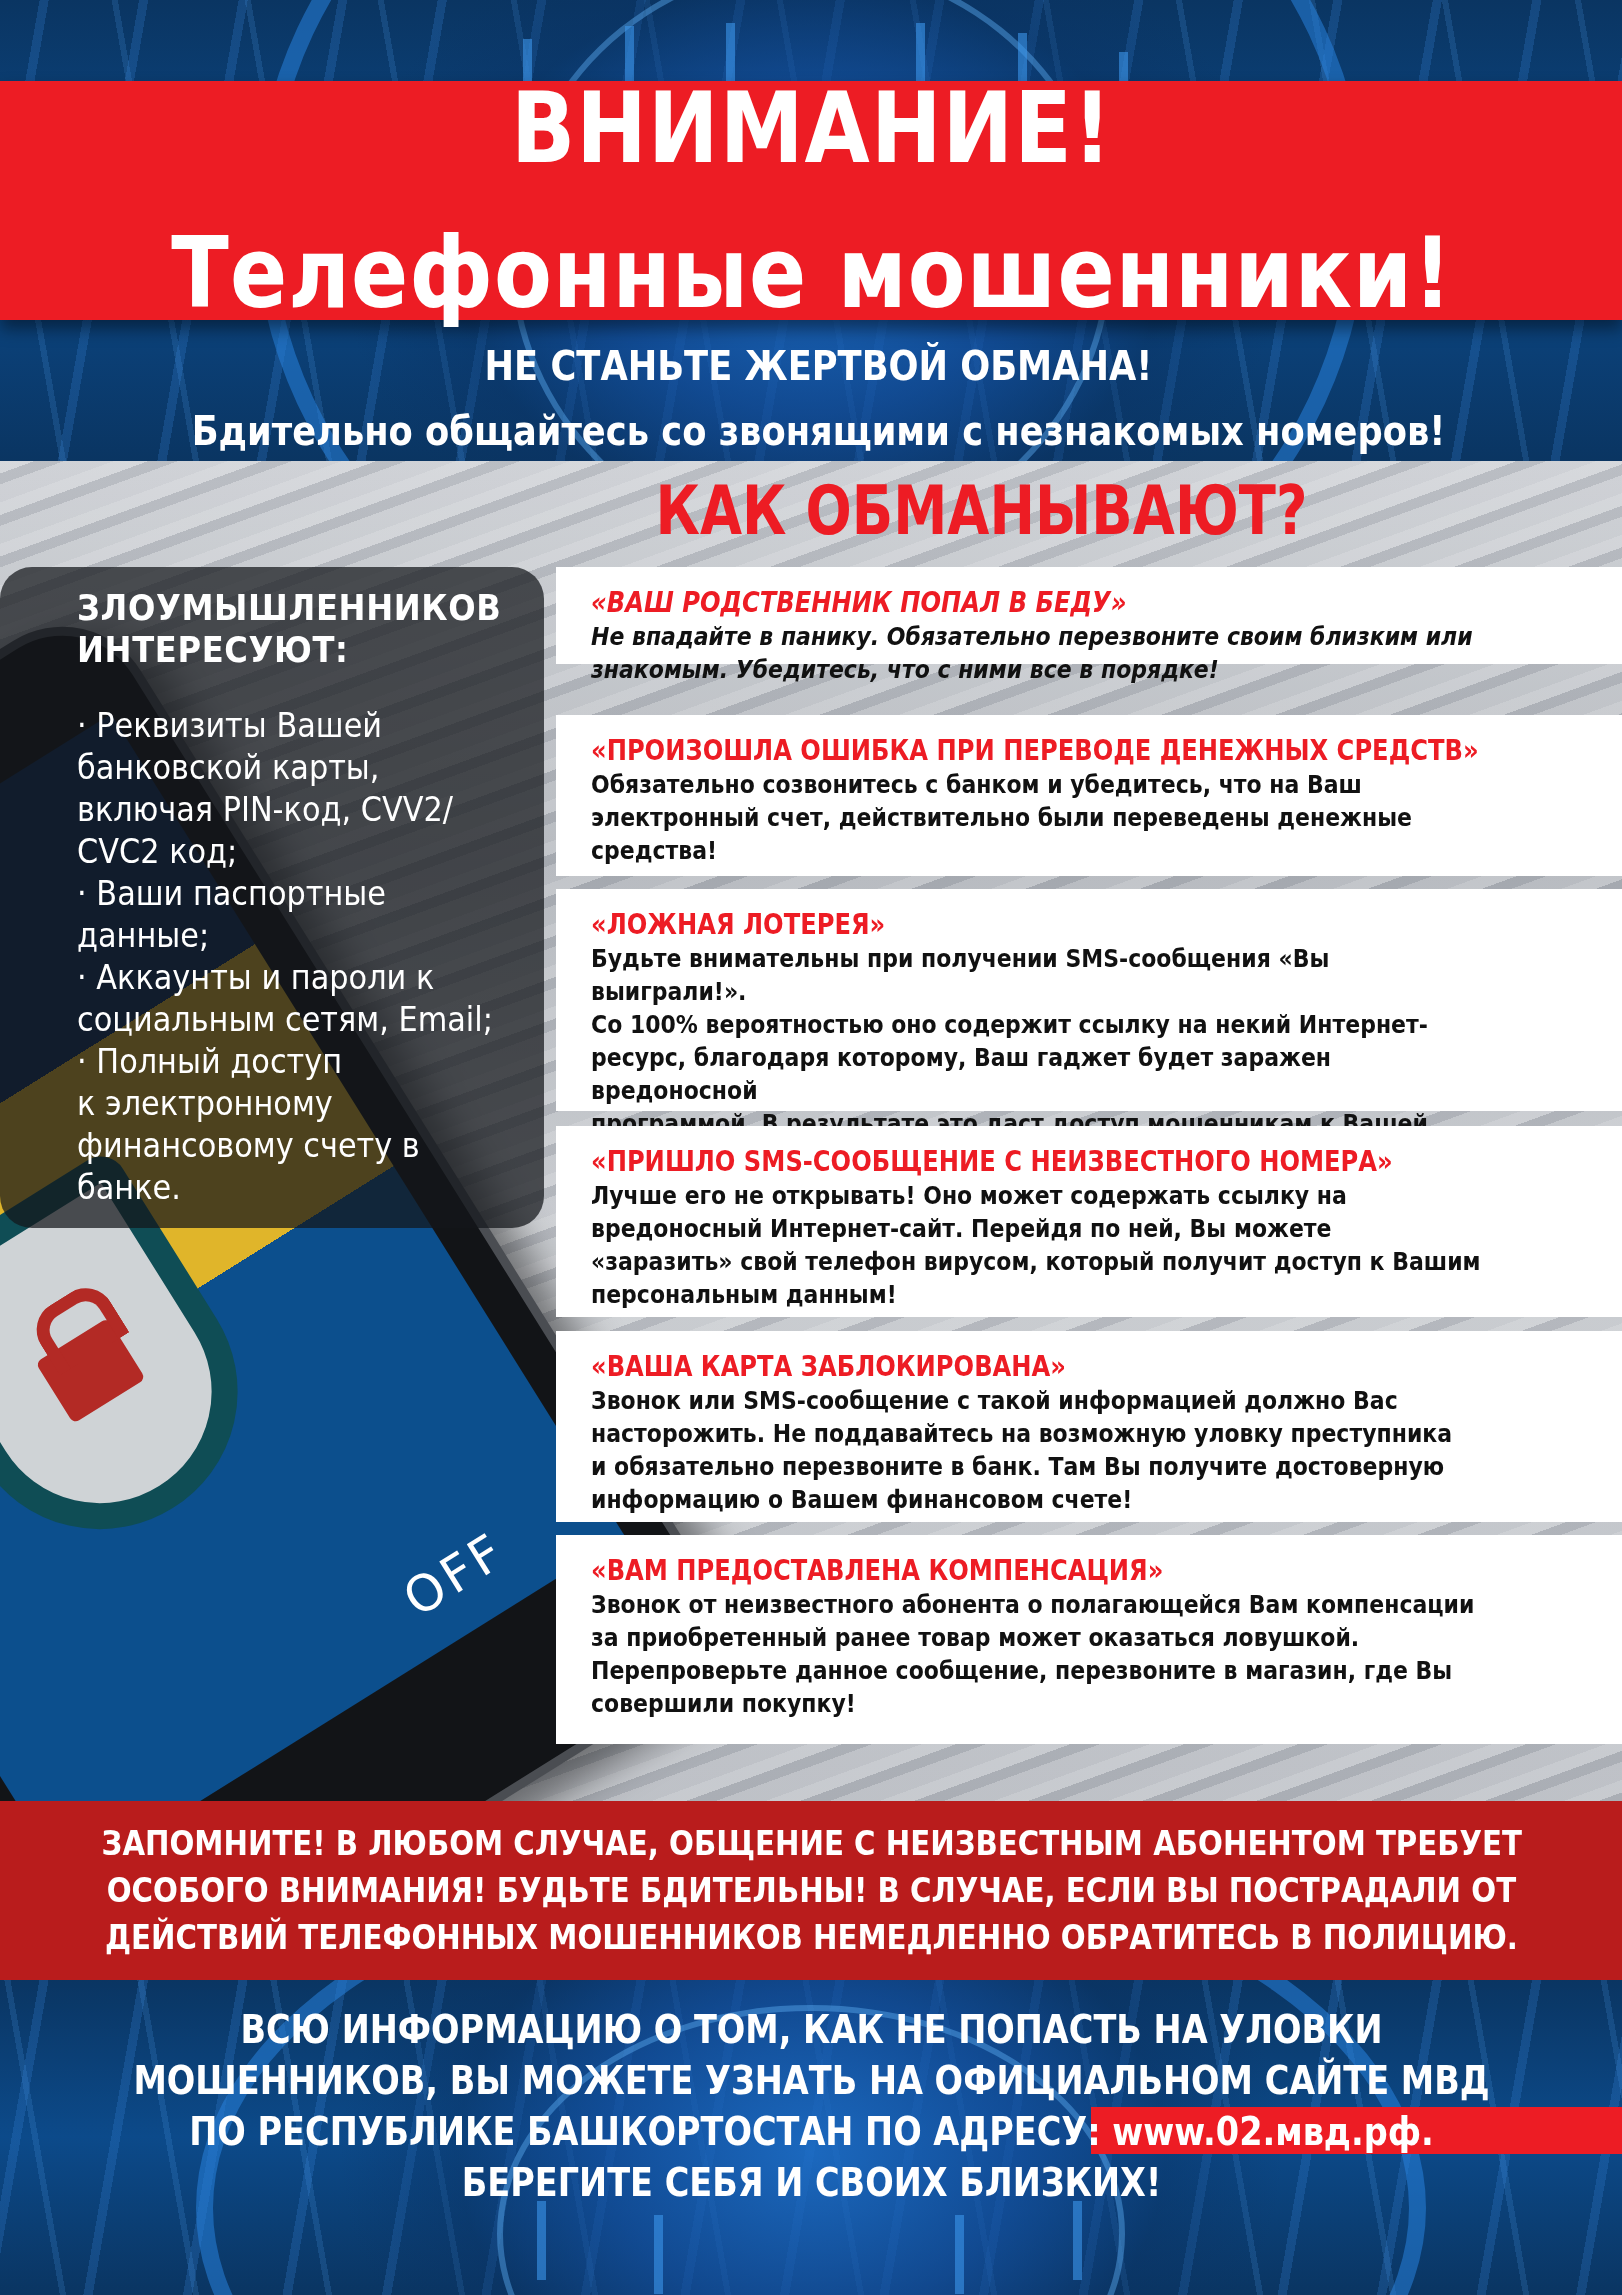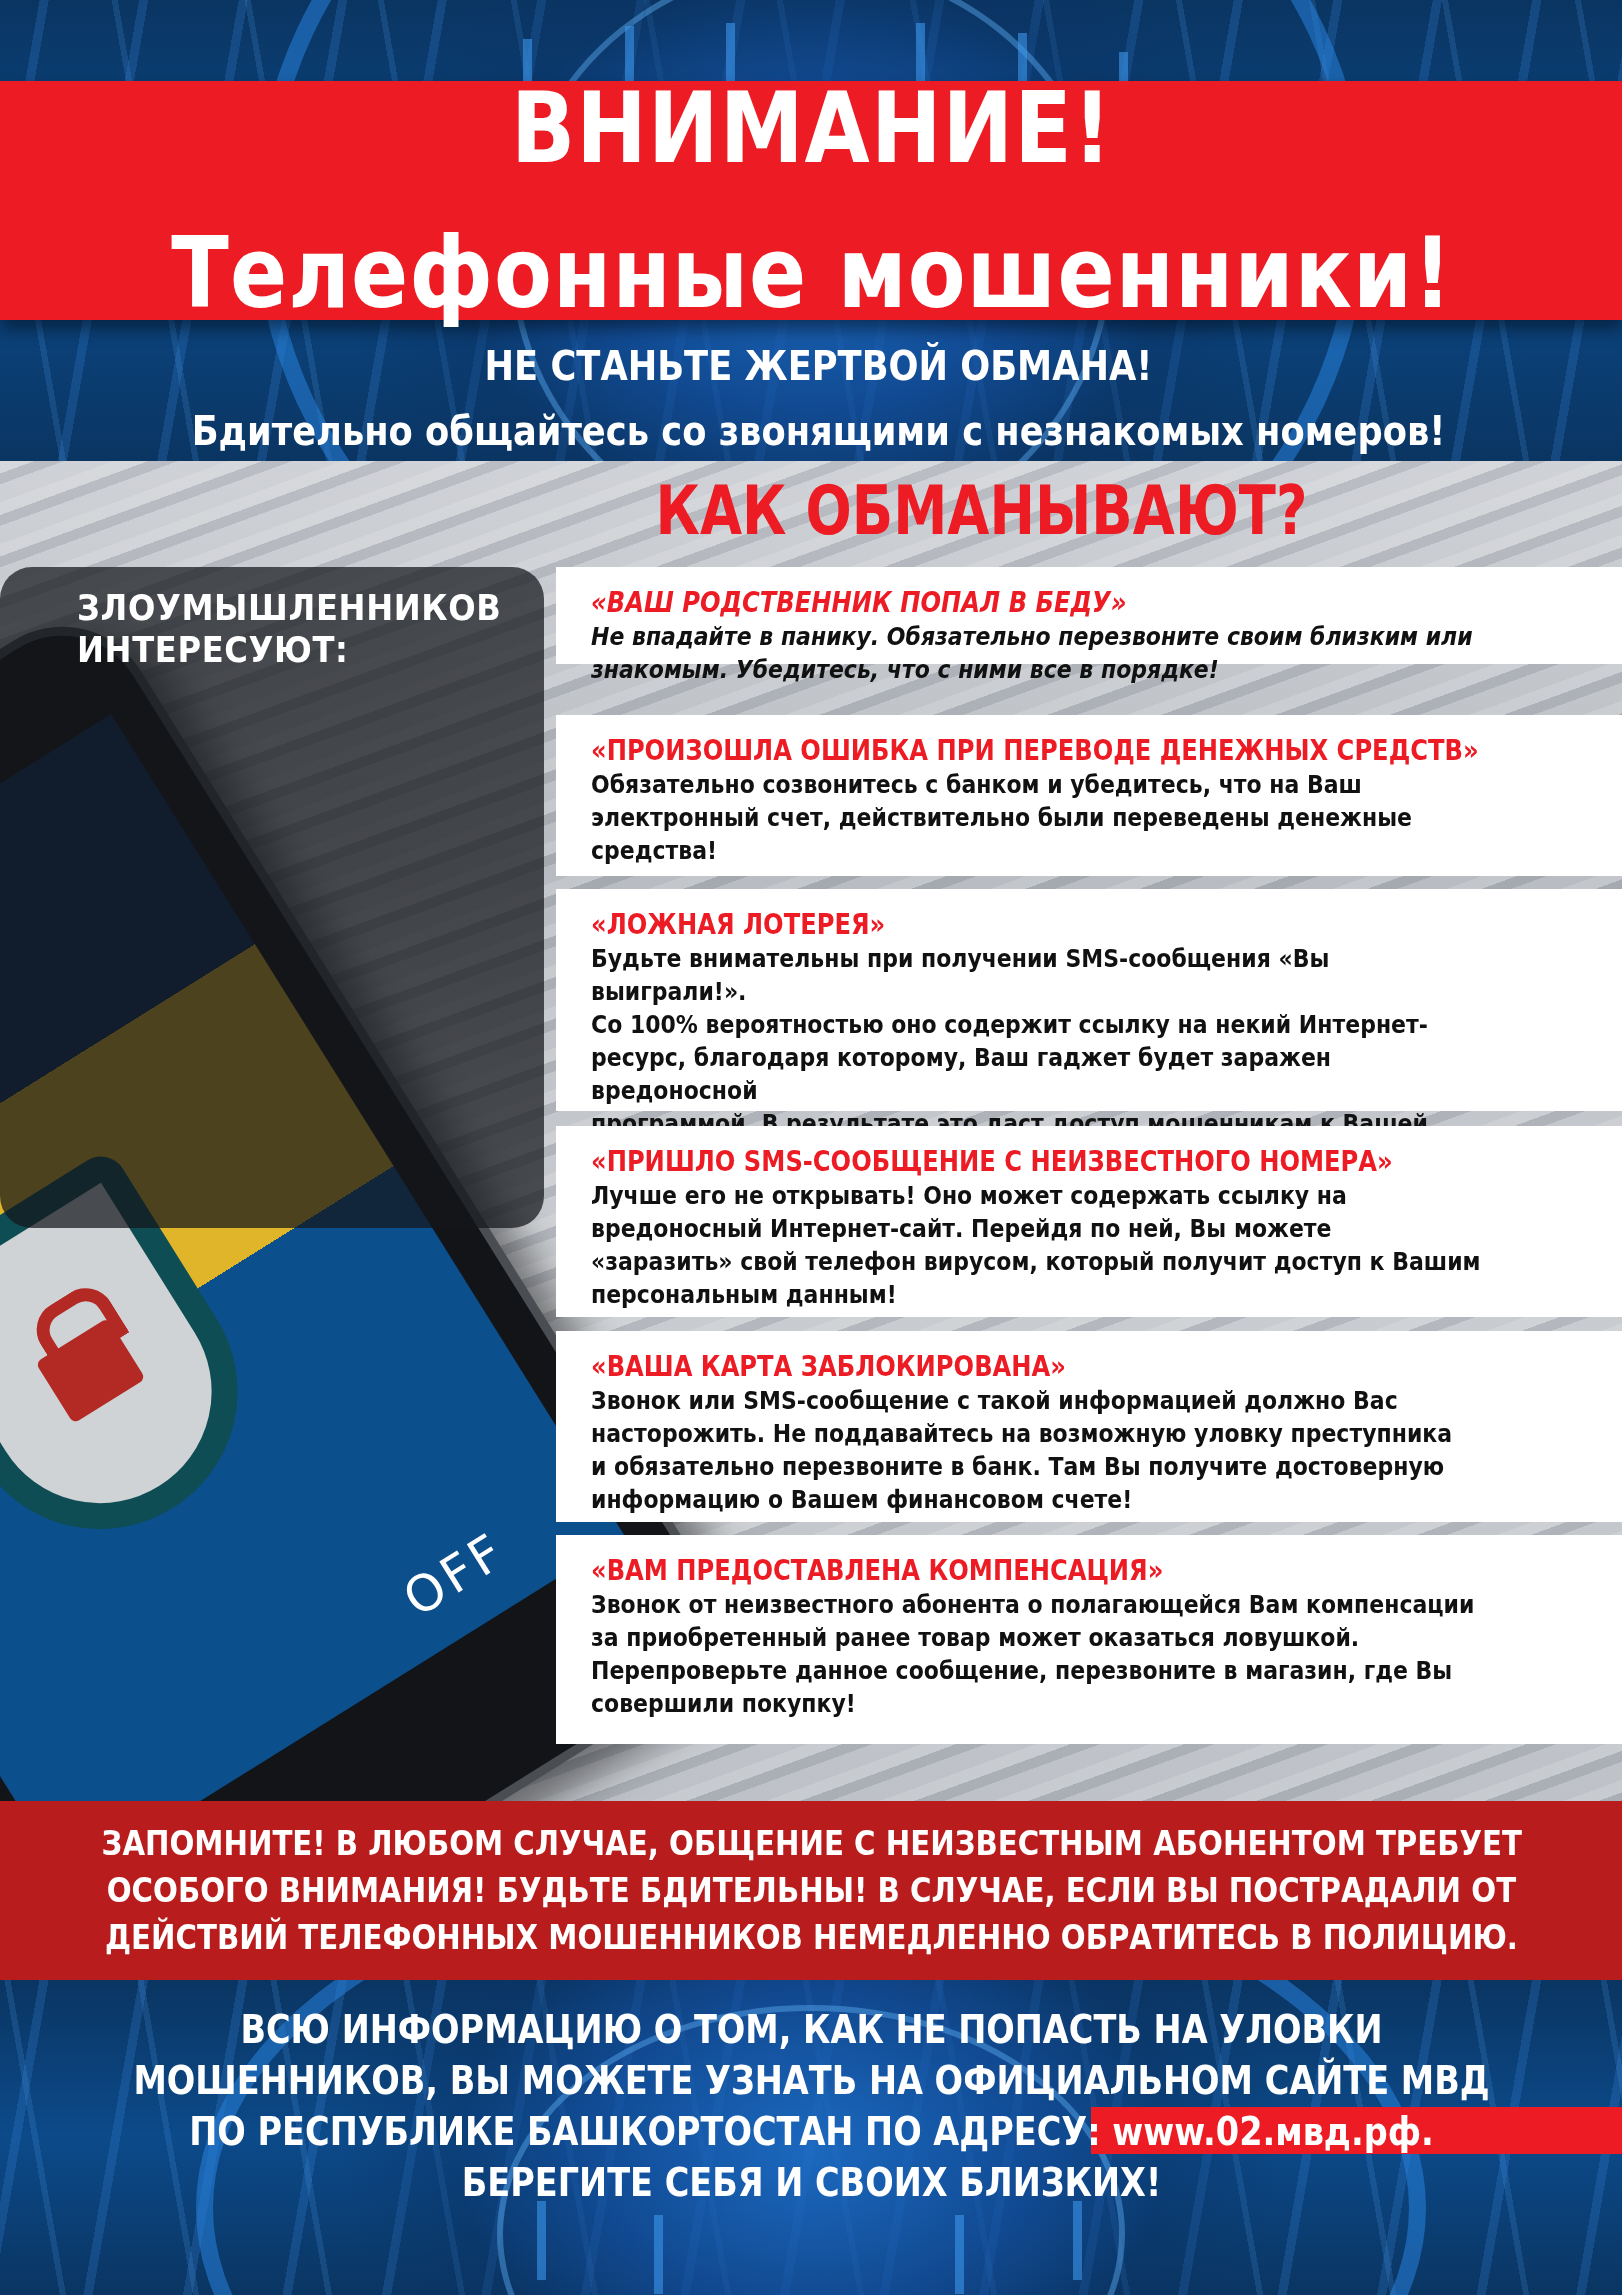--- a/index.html
+++ b/index.html
@@ -208,20 +208,34 @@
 <div class="subtitle-wrap">
   <span class="subtitle">НЕ СТАНЬТЕ ЖЕРТВОЙ ОБМАНА!</span>
   <span class="subtitle">Бдительно общайтесь со звонящими с незнакомых номеров!</span>
 </div>
 
 <div class="how-title">КАК ОБМАНЫВАЮТ?</div>
 
 <div class="left-panel">
   <div class="left-title">ЗЛОУМЫШЛЕННИКОВ</div>
   <div class="left-title">ИНТЕРЕСУЮТ:</div>
+  <ul class="left-list">
+    <li>· Реквизиты Вашей
+банковской карты,
+включая PIN-код, CVV2/
+CVC2 код;</li>
+    <li>· Ваши паспортные
+данные;</li>
+    <li>· Аккаунты и пароли к
+социальным сетям, Email;</li>
+    <li>· Полный доступ
+к электронному
+финансовому счету в
+банке.</li>
+  </ul>
 </div>
 
 <div class="cards">
   <div class="card" style="top:0; height:97px;font-style:italic;">
     <div class="card-title">«ВАШ РОДСТВЕННИК ПОПАЛ В БЕДУ»</div>
     <div class="card-text">Не впадайте в панику. Обязательно перезвоните своим близким или
 знакомым. Убедитесь, что с ними все в порядке!</div>
   </div>
   <div class="card" style="top:148px; height:161px;">
     <div class="card-title">«ПРОИЗОШЛА ОШИБКА ПРИ ПЕРЕВОДЕ ДЕНЕЖНЫХ СРЕДСТВ»</div>

